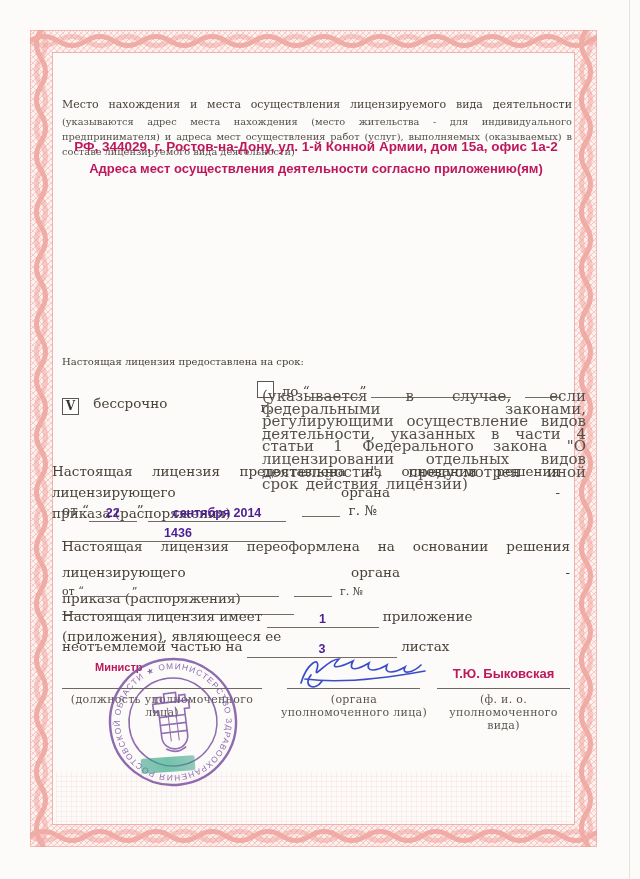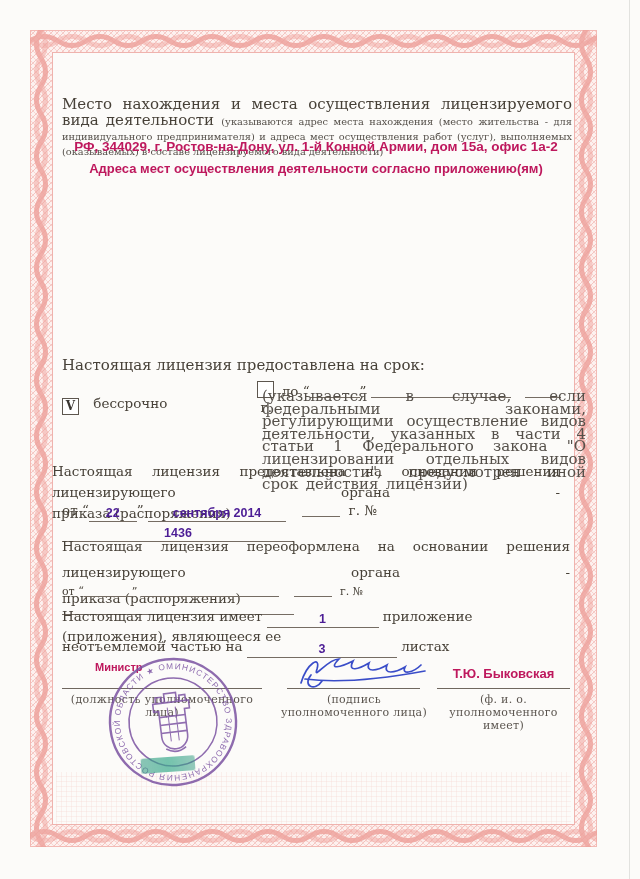--- a/index.html
+++ b/index.html
@@ -7,25 +7,25 @@
         font-family:"DejaVu Serif",serif;color:#474138;}
   .scan-edge{position:absolute;top:0;bottom:0;right:10px;width:1px;background:#e2e2df;}
   .frame{position:absolute;left:30px;top:30px;width:567px;height:817px;}
   .grid-texture{position:absolute;left:56px;top:772px;width:515px;height:70px;z-index:0;opacity:.55;
      background-image:repeating-linear-gradient(0deg,rgba(239,168,162,.25) 0 1px,transparent 1px 5px),
                       repeating-linear-gradient(90deg,rgba(239,168,162,.25) 0 1px,transparent 1px 5px);}
   .abs{position:absolute;}
   .serif{font-family:"DejaVu Serif",serif;color:#474138;}
   .sans-b{font-family:"Liberation Sans",sans-serif;font-weight:bold;color:#be185d;}
   .loc{left:62px;top:80px;width:510px;text-align:justify;line-height:13px;}
-  .loc .head{font-size:15px;line-height:16px;}
+  .loc .head{font-size:11px;line-height:16px;}
   .loc .note{font-size:9.8px;color:#55504a;}
   .addr{left:62px;top:139px;width:508px;text-align:center;font-size:13.5px;}
   .addr2{left:62px;top:161px;width:508px;text-align:center;font-size:13px;}
-  .term-label{left:62px;top:356px;font-size:15px;}
+  .term-label{left:62px;top:356px;font-size:10px;}
   .term-row{left:62px;top:381px;width:510px;display:flex;align-items:flex-end;font-size:13.5px;}
   .cbx{display:inline-block;width:15px;height:15px;border:1.2px solid #5d564e;text-align:center;
        line-height:14px;font-size:12px;font-weight:bold;color:#3a3631;background:#fff;vertical-align:-2px;}
   .fill{display:inline-block;border-bottom:1px solid #756c63;text-align:center;
         font-family:"Liberation Sans",sans-serif;font-weight:bold;font-size:12.5px;color:#4c1d95;
         height:16px;line-height:16px;vertical-align:-2px;}
   .term-note{left:262px;top:390px;width:324px;font-size:15px;line-height:12.6px;color:#55504a;
              text-align:justify;word-spacing:2.5px;}
   .body-just{width:508px;font-size:13.5px;line-height:21px;}
   .jline{text-align:justify;text-align-last:justify;}
@@ -137,22 +137,22 @@
     <span class="fill" style="width:150px;">3</span>
     <span>листах</span>
   </div>
 
   <div class="abs sig-pos sans-b">Министр</div>
   <div class="abs sig-name sans-b">Т.Ю. Быковская</div>
   <div class="sig-line" style="left:62px;width:200px;"></div>
   <div class="sig-line" style="left:287px;width:133px;"></div>
   <div class="sig-line" style="left:437px;width:133px;"></div>
   <div class="cap serif" style="left:62px;width:200px;">(должность уполномоченного лица)</div>
-  <div class="cap serif" style="left:280px;width:148px;">(подпись уполномоченного лица)</div>
-  <div class="cap serif" style="left:433px;width:141px;">(ф. и. о. уполномоченного имеет)</div>
+  <div class="cap serif" style="left:280px;width:148px;">(органа уполномоченного лица)</div>
+  <div class="cap serif" style="left:433px;width:141px;">(ф. и. о. уполномоченного вида)</div>
 
   <svg class="abs sig-svg" viewBox="0 0 135 46">
     <g fill="none" stroke="#3a4dc8" stroke-width="1.7" stroke-linecap="round">
       <path d="M6,36 C12,16 26,8 22,22 C18,34 32,12 44,12 C32,24 46,20 58,14 C52,26 64,22 74,16 C70,26 82,24 92,18 C88,28 100,26 110,20 C106,28 118,26 126,18"></path>
       <path d="M16,28 c-9,11 4,17 11,6"></path>
       <path d="M10,32 C48,37 92,31 130,24"></path>
     </g>
   </svg>
 
   <svg class="abs stamp" viewBox="0 0 140 140">

